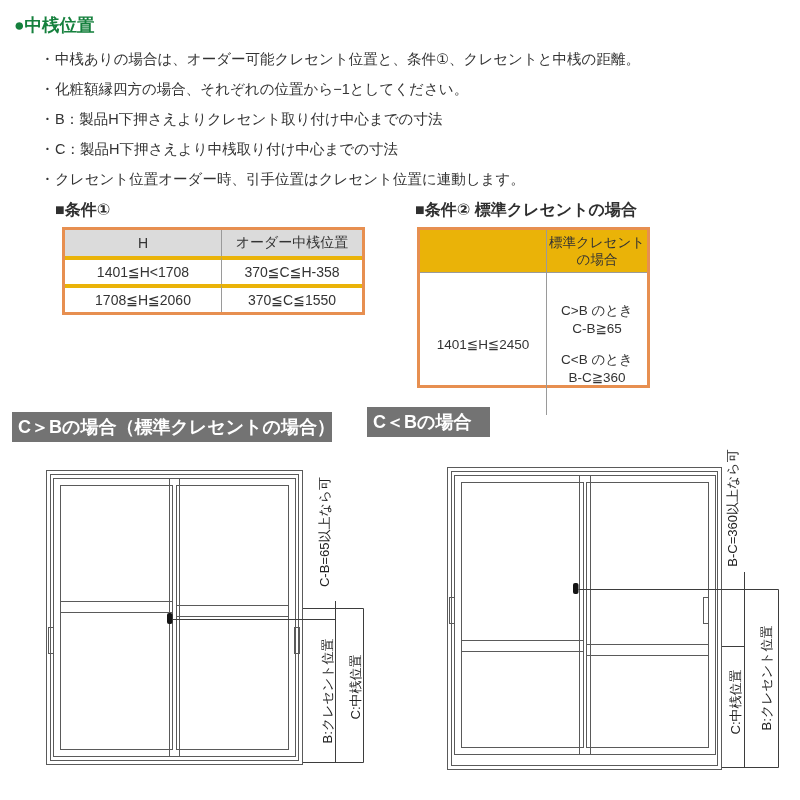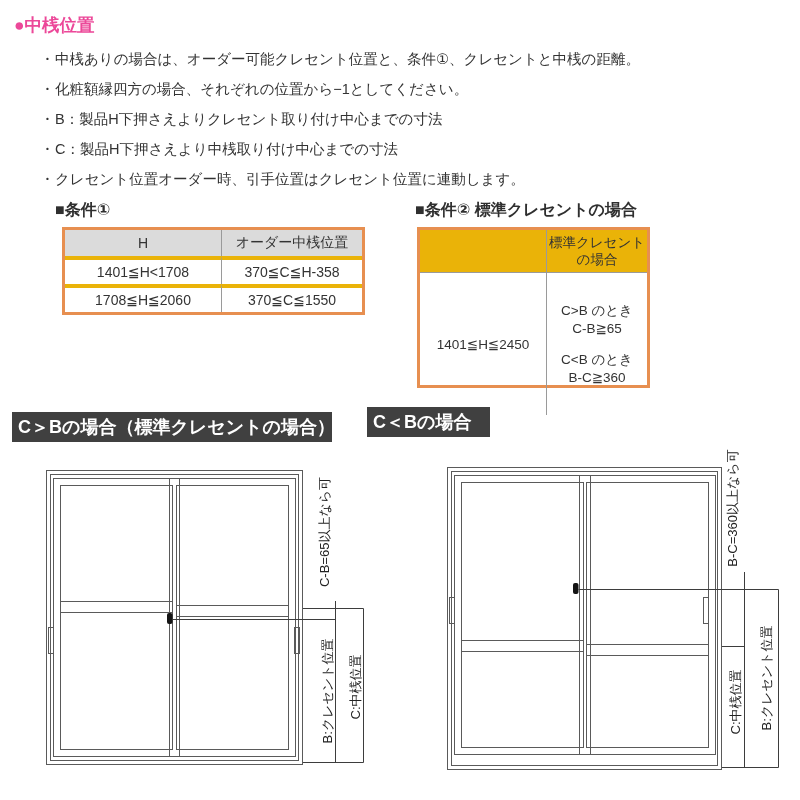--- a/index.html
+++ b/index.html
@@ -1,21 +1,21 @@
 <!DOCTYPE html>
 <html><head>
 <meta charset="utf-8">
 <style>
   html,body{margin:0;padding:0;background:#ffffff;}
   #page{
     position:relative;width:800px;height:800px;background:#ffffff;overflow:hidden;
     font-family:"Liberation Sans","DejaVu Sans",sans-serif;color:#333;
   }
   
-  .page-title{position:absolute;left:14px;top:13px;font-size:17.5px;font-weight:bold;color:#ec4899;}
+  .page-title{position:absolute;left:14px;top:13px;font-size:17.5px;font-weight:bold;color:#15803d;}
   
   .intro{position:absolute;left:40px;top:44px;width:740px;}
   .intro .li{display:flex;line-height:30px;font-size:14.5px;color:#333;white-space:nowrap;}
   .intro .marker{width:15px;flex:0 0 15px;}
   
   .sec-h{position:absolute;font-size:16px;font-weight:bold;color:#2f2f2f;white-space:nowrap;}
   .sec-h1{left:55px;top:200px;}
   .sec-h2{left:415px;top:200px;}
   
   .otable{position:absolute;border:3px solid #E78F50;background:#fff;box-sizing:border-box;}
@@ -28,21 +28,21 @@
   .t1 .c2{width:140px;}
   .t1 .hrow .tcell{height:26px;background:#DBDBDB;}
   .t1 .brow .tcell{height:28px;border-top:4px solid #eab308;}
   .t2 .c1{width:127px;border-right:1px solid #9a9a9a;}
   .t2 .c2{width:100px;}
   .t2 .hrow .tcell{height:42px;background:#eab308;font-size:13.5px;line-height:17px;}
   .t2 .brow .tcell{height:143px;border-top:1px solid #9a9a9a;font-size:13.5px;}
   .case-group{line-height:18px;}
   .case-spacer{height:13px;}
   
-  .bar{position:absolute;background:#404040;color:#ffffff;font-weight:bold;font-size:18px;
+  .bar{position:absolute;background:#737373;color:#ffffff;font-weight:bold;font-size:18px;
        height:30px;line-height:30px;padding:0 6px;box-sizing:border-box;white-space:nowrap;}
   .bar-left{left:12px;top:412px;width:320px;}
   .bar-right{left:367px;top:407px;width:123px;}
   
   .diagram-svg{position:absolute;left:0;top:440px;width:800px;height:360px;}
   
   .vlabel{position:absolute;white-space:nowrap;font-size:13px;color:#222;
           transform:translate(-50%,-50%) rotate(-90deg);}
 </style>
 </head>

